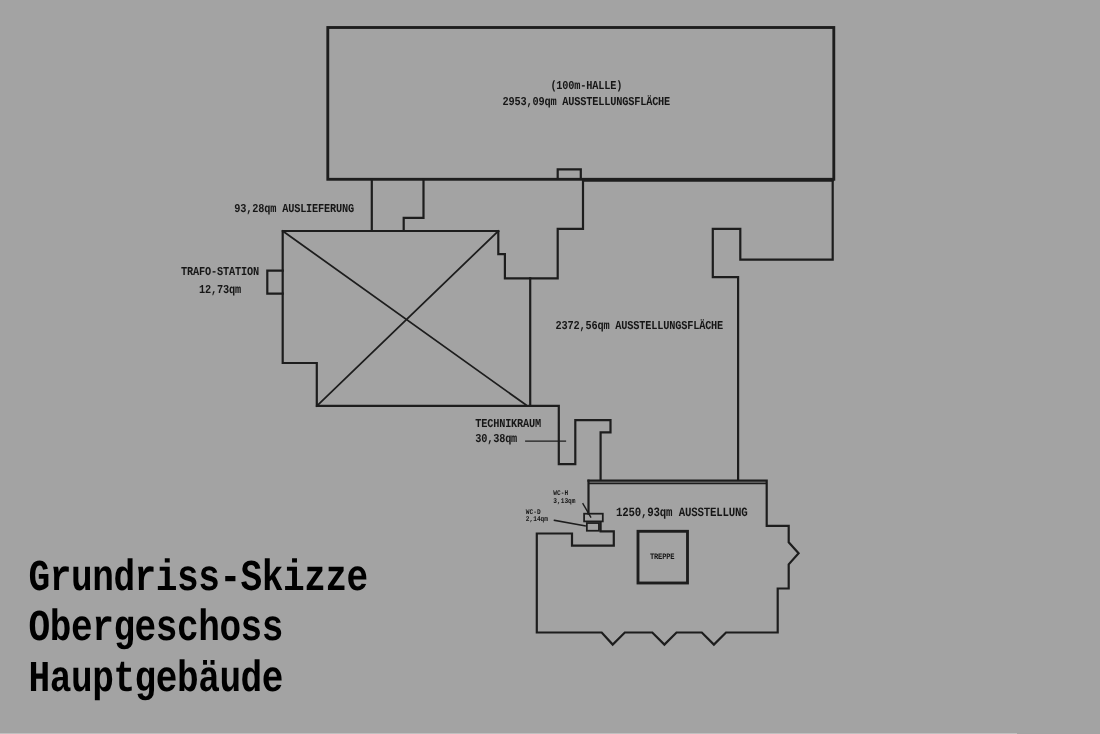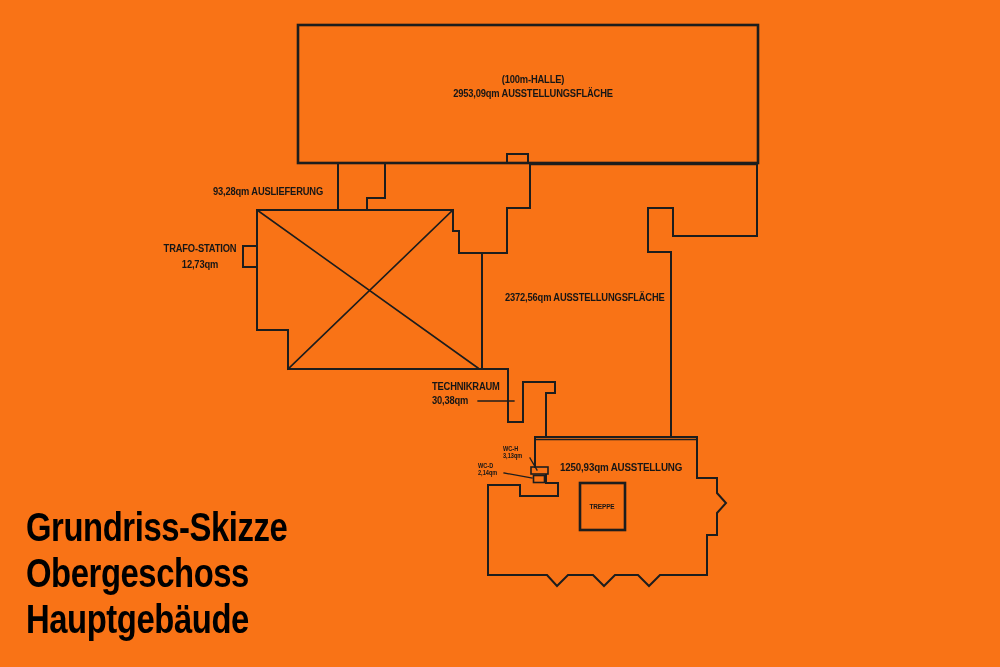--- a/index.html
+++ b/index.html
@@ -1,18 +1,18 @@
 <!DOCTYPE html>
 <html><head>
 <meta charset="utf-8">
 <style>
   html,body{margin:0;padding:0;background:#e9e9e9;}
   .page{
-    position:relative; width:1000px; height:667px; background:#f97316;
-    overflow:hidden; font-family:Liberation Sans, sans-serif;
+    position:relative; width:1000px; height:667px; background:#a3a3a3;
+    overflow:hidden; font-family:Liberation Mono, monospace;
   }
   svg.plan{position:absolute; left:0; top:0;}
   svg.plan path, svg.plan rect{fill:none; stroke:#1d1d1d; stroke-width:2; stroke-linejoin:miter; stroke-linecap:square;}
   svg.plan .thick{stroke-width:2.6;}
   svg.plan .thin{stroke-width:1.6;}
   svg.plan .leader{stroke-width:1.3;}
   .lbl{
     position:absolute; color:#161616; font-weight:700; white-space:nowrap;
     font-size:11px; line-height:14px; letter-spacing:-0.2px;
   }

